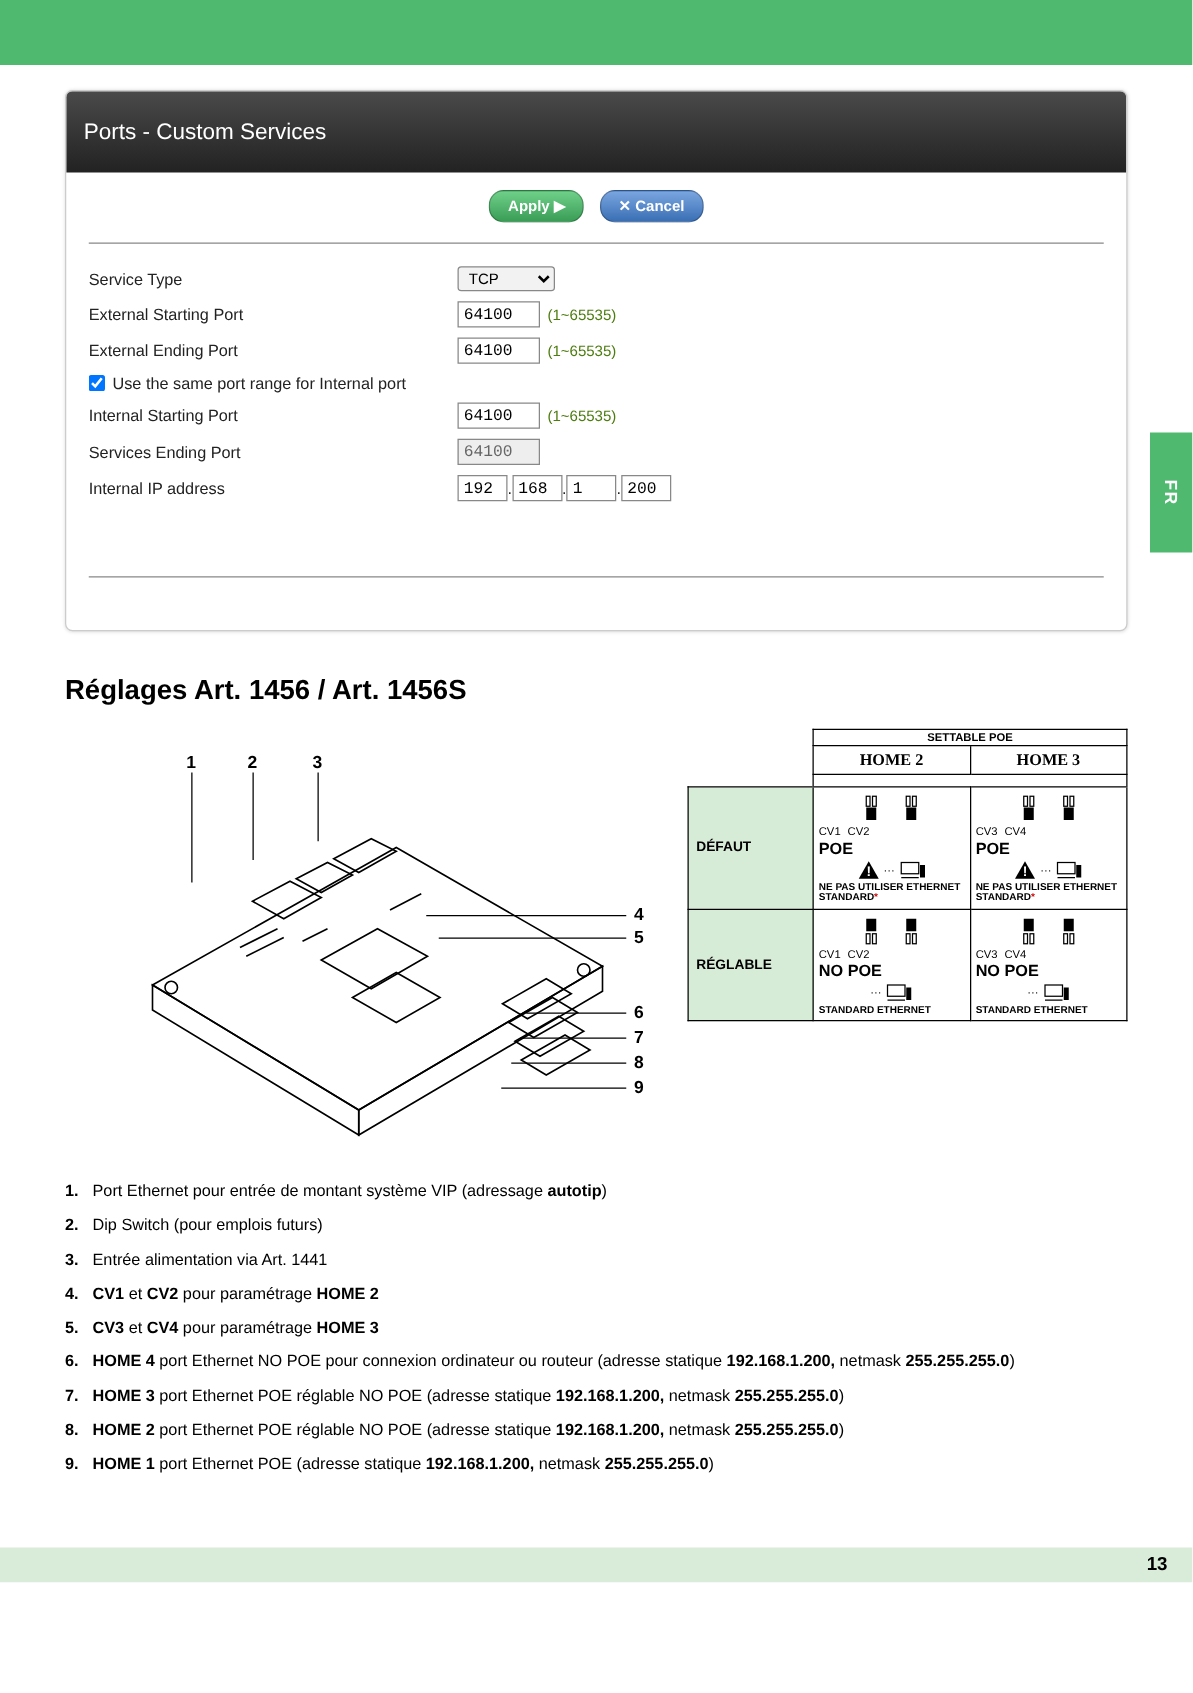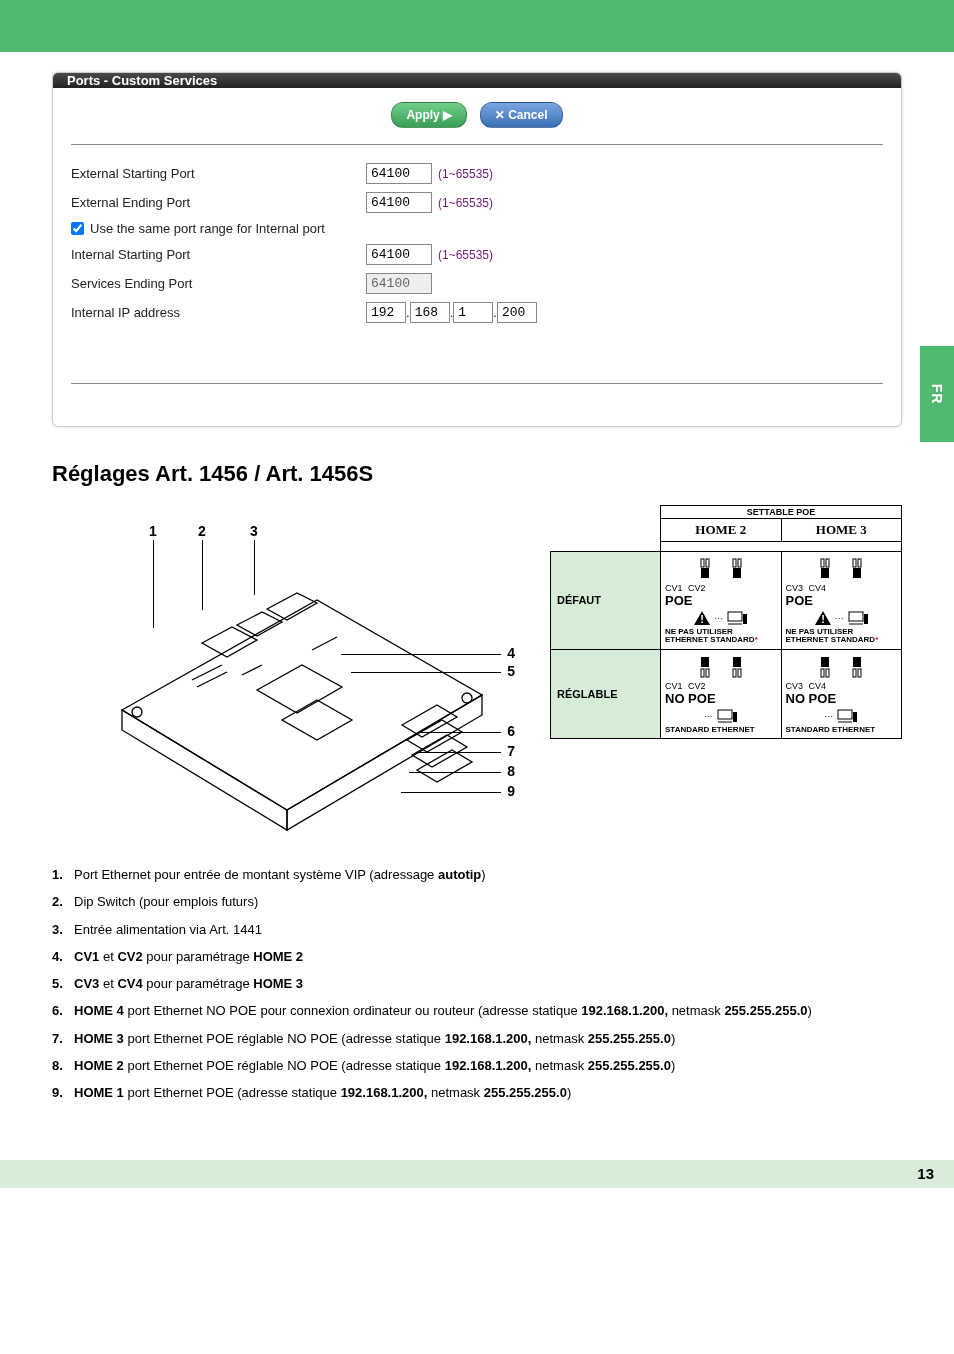--- a/index.html
+++ b/index.html
@@ -1,51 +1,51 @@
 <!DOCTYPE html>
 <html><head>
 <meta charset="utf-8">
 <style>
   * { box-sizing: border-box; margin: 0; padding: 0; }
   body { font-family: Arial, Helvetica, sans-serif; width: 954px; background: #fff; position: relative; }
   .top-bar { height: 52px; background: #4fba6f; }
   .page { padding: 0 52px 20px 52px; position: relative; }
   .router-panel { background: #fff; border: 1px solid #ccc; border-radius: 6px; margin-top: 20px; overflow: hidden; box-shadow: 0 0 3px rgba(0,0,0,0.15); }
-  .panel-header { background: linear-gradient(#4a4a4a,#222); color: #fff; font-weight: bold; font-size: 13px; padding: 0 14px; }
+  .panel-header { background: linear-gradient(#4a4a4a,#222); color: #fff; font-weight: normal; font-size: 18px; padding: 22px 14px; }
   .panel-body { padding: 14px 18px 28px 18px; }
   .btn-row { text-align: center; padding-bottom: 10px; }
   .btn { display: inline-block; color: #fff; font-size: 12px; font-weight: bold; border-radius: 12px; padding: 5px 14px; margin: 0 4px; border: 1px solid rgba(0,0,0,.25); cursor: pointer; }
   .btn-apply { background: linear-gradient(#6fd08a,#3a9d56); }
   .btn-cancel { background: linear-gradient(#7aa6e0,#3a6fb5); }
   .hr { border: none; border-top: 1px solid #888; margin: 6px 0 14px 0; }
   .form-row { display: flex; align-items: center; padding: 4px 0; font-size: 13px; color: #222; }
   .form-label { width: 295px; }
   .txt { font-family: 'Courier New', monospace; font-size: 13px; border: 1px solid #888; background: #fff; padding: 2px 4px; }
   .txt.svc { width: 220px; font-family: Arial; font-size: 12px; }
   .sel { font-size: 12px; border: 1px solid #888; background: #f2f2f2; border-radius: 3px; padding: 1px 4px; width: 78px; }
   .port { width: 66px; }
   .octet { width: 40px; }
-  .hint { font-size: 12px; color: #701a75; margin-left: 6px; }
+  .hint { font-size: 12px; color: #4d7c0f; margin-left: 6px; }
   .dis { background: #eee; color: #666; }
   .cb { margin-right: 6px; }
   .section-title { font-size: 22px; font-weight: bold; margin: 34px 0 18px 0; }
   .side-tab { position: absolute; right: 0; top: 346px; width: 34px; height: 96px; background: #4fba6f; color: #fff; display:flex; align-items:center; justify-content:center; }
   .side-tab span { transform: rotate(90deg); font-weight: bold; font-size: 14px; letter-spacing: 1px; }
   .cols { display: flex; gap: 28px; }
   .col-left { width: 470px; }
   .col-right { flex: 1; }
   .board-area { position: relative; width: 455px; height: 340px; }
   .board-svg { position: absolute; left: 50px; top: 30px; }
   .callout { position: absolute; font-weight: bold; font-size: 14px; }
   .callline { position: absolute; background: #000; height: 1px; }
   .poe-table { border-collapse: collapse; width: 100%; font-size: 10px; }
   .poe-table th, .poe-table td { border: 1px solid #000; }
   .poe-table .hdr-top { font-size: 9px; font-weight: bold; padding: 1px 0; }
   .poe-table .hdr-home { font-size: 13px; font-weight: bold; font-family: Georgia, serif; padding: 3px 0; }
-  .poe-table .rowhdr { background: #d7ecd7; font-weight: bold; font-size: 11px; width: 110px; padding: 0 6px; }
+  .poe-table .rowhdr { background: #d7ecd7; font-weight: bold; font-size: 11px; width: 100px; padding: 0 6px; }
   .cell { padding: 6px 4px 4px 4px; }
   .jumper-row { display:flex; justify-content:center; gap: 14px; margin-bottom: 2px; }
   .cvlabel { font-size: 9px; }
   .poe-label { font-size: 13px; font-weight: bold; }
   .warn-row { display:flex; justify-content:center; align-items:center; gap:3px; margin:2px 0; }
   .small-note { font-size: 8px; font-weight: bold; line-height: 1.05; }
   .star { color: #c00; font-weight: bold; }
   .footnote { font-size: 12px; font-weight: bold; text-align: justify; margin-top: 8px; line-height: 1.25; }
   ol.legend { list-style: none; margin: 22px 0 0 0; font-size: 13px; line-height: 1.25; }
   ol.legend li { margin-bottom: 11px; display:flex; }
@@ -67,20 +67,24 @@
 
   <div class="router-panel">
     <div class="panel-header">Ports - Custom Services</div>
     <div class="panel-body">
       <div class="btn-row">
         <span class="btn btn-apply">Apply ▶</span>
         <span class="btn btn-cancel">✕ Cancel</span>
       </div>
       <hr class="hr">
 
+      <div class="form-row">
+        <div class="form-label">Service Type</div>
+        <select class="sel"><option>TCP</option></select>
+      </div>
       <div class="form-row">
         <div class="form-label">External Starting Port</div>
         <input class="txt port" value="64100" style="">
         <span class="hint">(1~65535)</span>
       </div>
       <div class="form-row">
         <div class="form-label">External Ending Port</div>
         <input class="txt port" value="64100" style="">
         <span class="hint">(1~65535)</span>
       </div>

